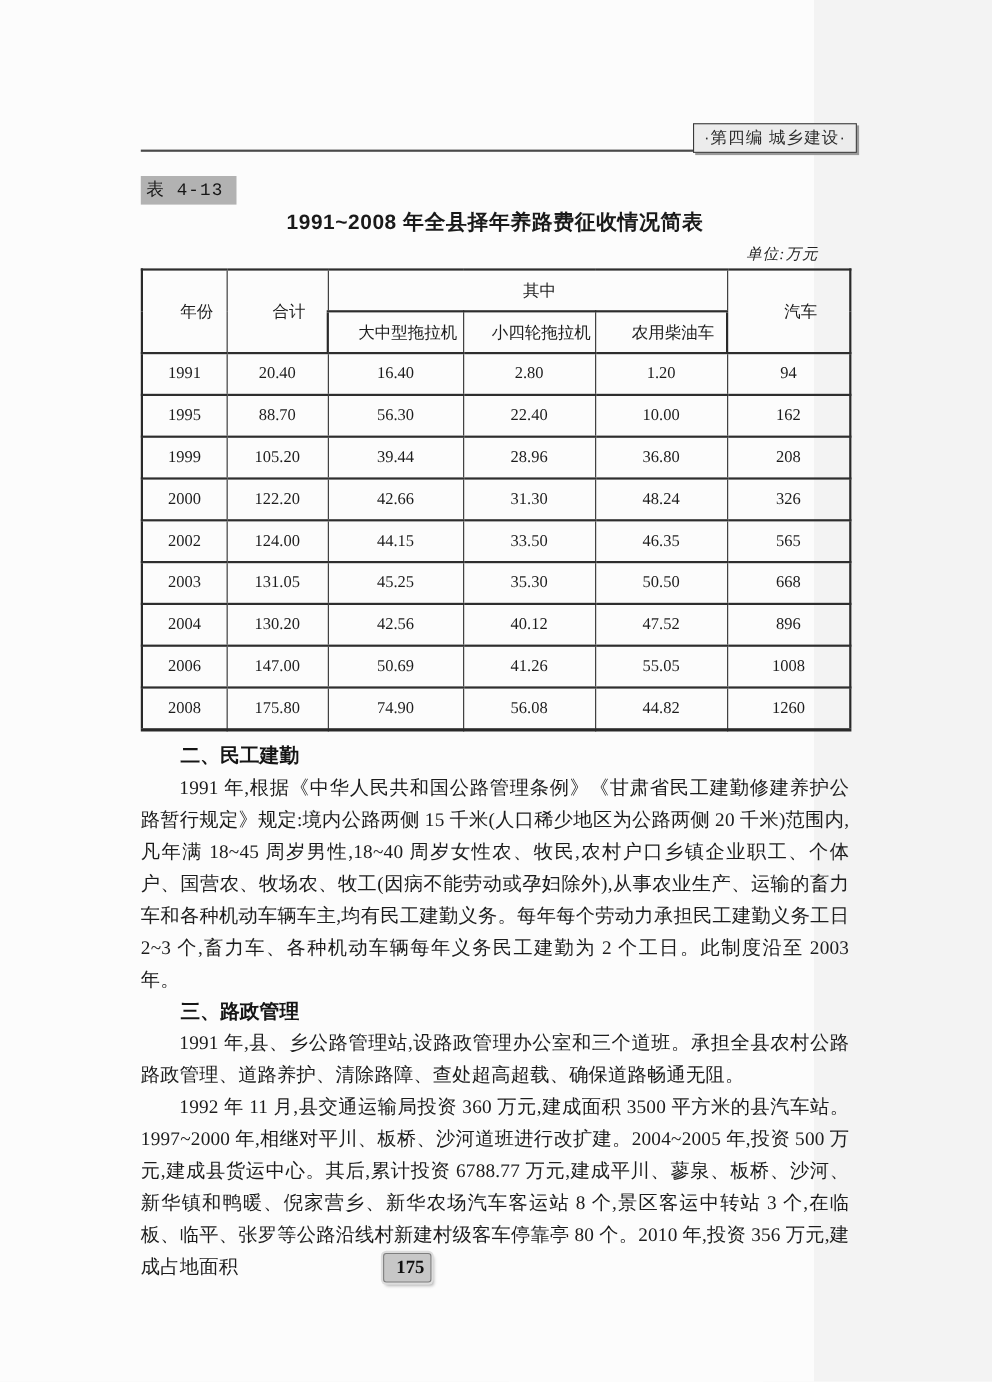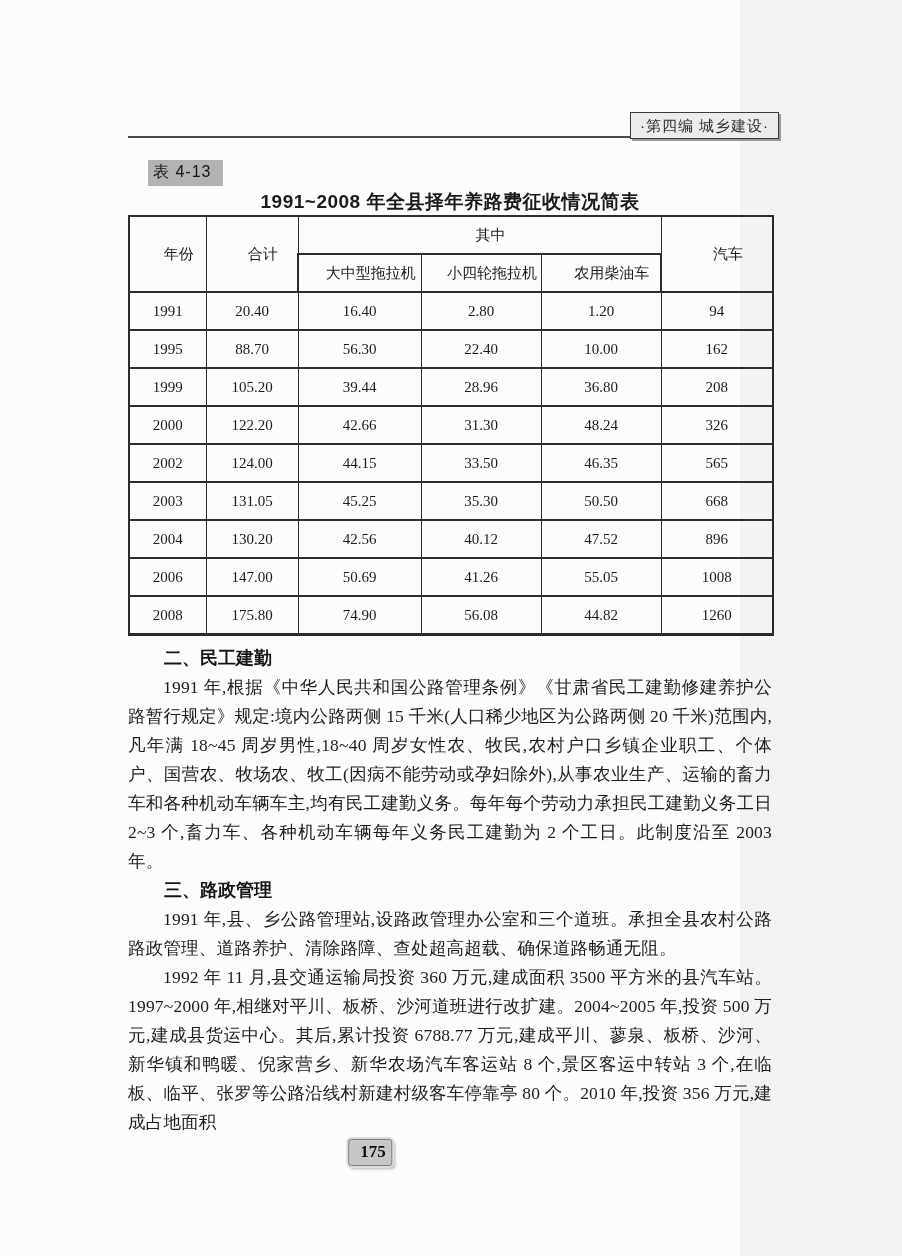--- a/index.html
+++ b/index.html
@@ -31,25 +31,24 @@
     text-align:center; letter-spacing:1px;
     color:#2d2d2d;
   }
   .content {
     position:absolute; left:128px; top:160px; width:644px;
   }
   .table-label {
     display:inline-block;
     background:#b2b2b2;
     color:#161616;
-    font-family:Liberation Sans, sans-serif;
+    font-family:Liberation Mono, monospace;
     font-size:16px;
     padding:2px 12px 3px 5px;
     letter-spacing:1px;
-    margin-left:20px;
   }
   .table-title {
     text-align:center;
     font-family:"Liberation Sans","DejaVu Sans",sans-serif;
     font-weight:600;
     font-size:19px;
     letter-spacing:0.5px;
     margin-top:3px;
     color:#1a1a1a;
   }
@@ -135,20 +134,21 @@
 
   <div class="header-rule"></div>
   <div class="header-badge">·第四编  城乡建设·</div>
 
   <div class="content">
 
     <div class="table-label">表 4-13</div>
 
     <div class="table-title">1991~2008 年全县择年养路费征收情况简表</div>
 
+    <div class="unit-note">单位:万元</div>
 
     <table class="fee">
       <colgroup>
         <col style="width:77px">
         <col style="width:92px">
         <col style="width:123px">
         <col style="width:120px">
         <col style="width:120px">
         <col style="width:112px">
       </colgroup>

